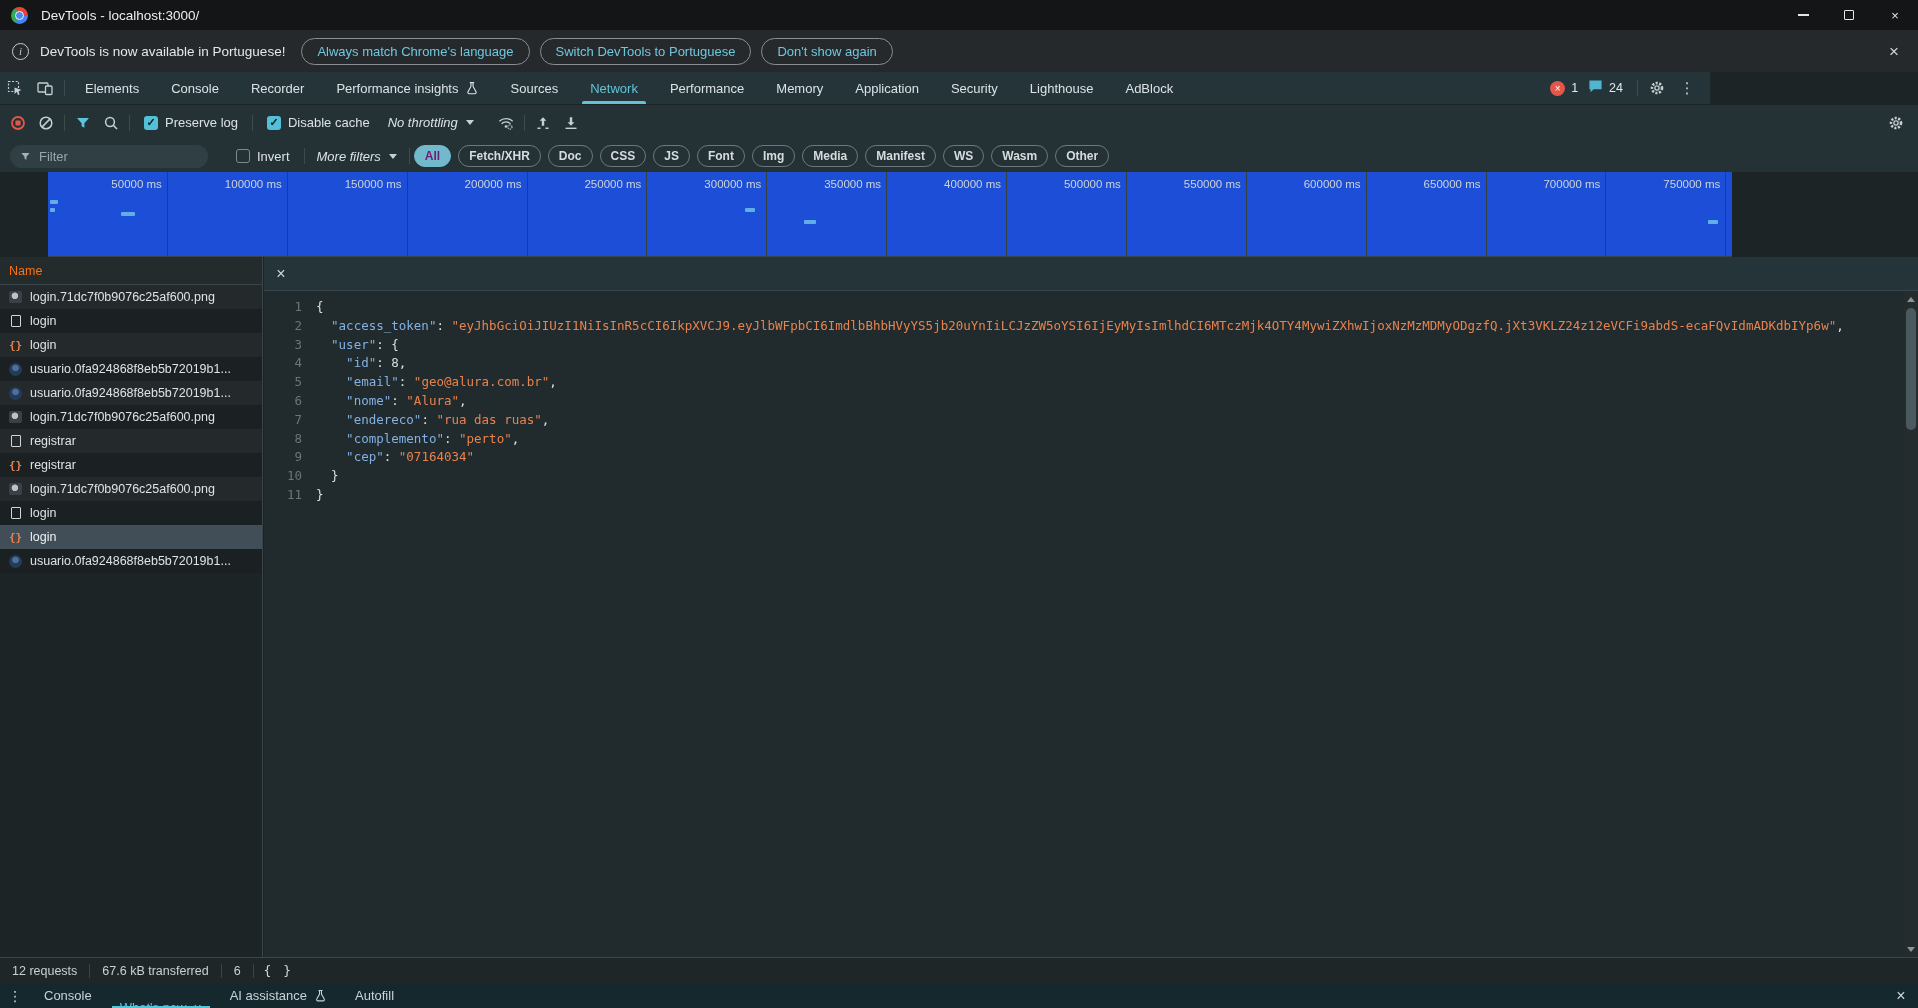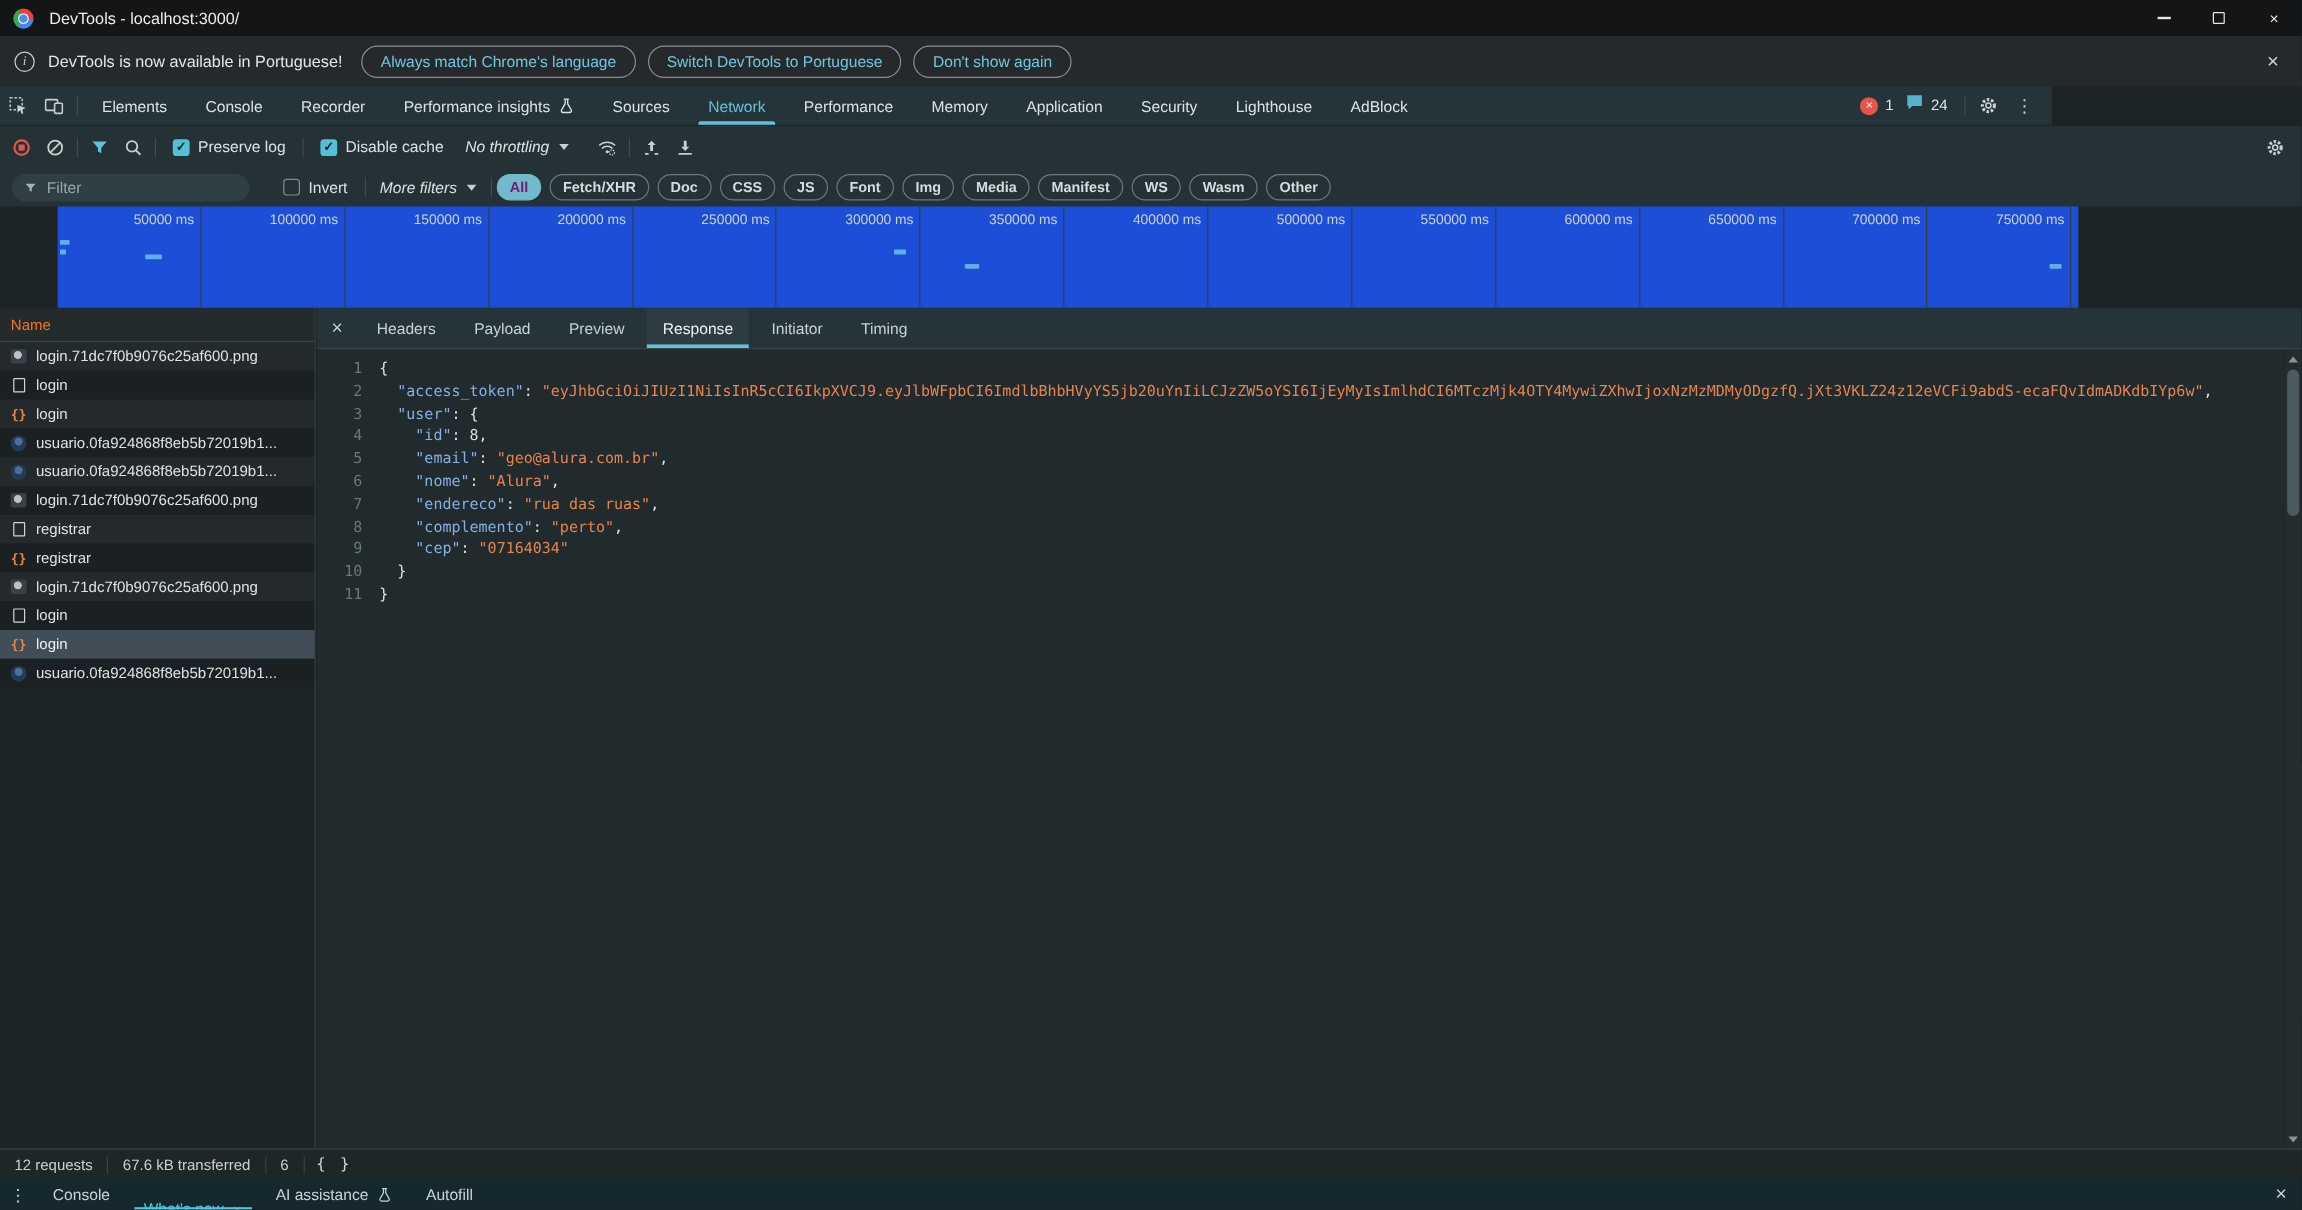--- a/index.html
+++ b/index.html
@@ -447,28 +447,20 @@
               <span class="ic-avatar"></span>
             </span>
             <span>usuario.0fa924868f8eb5b72019b1...</span>
           </div>
         </div>
     </div>
 
     <div id="respcol">
       <div id="resp-tabstrip">
         <div id="resp-close">×</div>
-        <div id="resp-tabs" style="display:flex;align-items:stretch;">
-            <div class="rtab">Headers</div>
-            <div class="rtab">Payload</div>
-            <div class="rtab">Preview</div>
-            <div class="rtab active">Response</div>
-            <div class="rtab">Initiator</div>
-            <div class="rtab">Timing</div>
-          </div>
       </div>
       <div id="code">
           <div class="cl"><span class="ln">1</span><span class="lc"><span class="t-p">{</span></span></div>
           <div class="cl"><span class="ln">2</span><span class="lc"><span class="t-p">  </span><span class="t-k">"access_token"</span><span class="t-p">: </span><span class="t-s">"eyJhbGciOiJIUzI1NiIsInR5cCI6IkpXVCJ9.eyJlbWFpbCI6ImdlbBhbHVyYS5jb20uYnIiLCJzZW5oYSI6IjEyMyIsImlhdCI6MTczMjk4OTY4MywiZXhwIjoxNzMzMDMyODgzfQ.jXt3VKLZ24z12eVCFi9abdS-ecaFQvIdmADKdbIYp6w"</span><span class="t-p">,</span></span></div>
           <div class="cl"><span class="ln">3</span><span class="lc"><span class="t-p">  </span><span class="t-k">"user"</span><span class="t-p">: {</span></span></div>
           <div class="cl"><span class="ln">4</span><span class="lc"><span class="t-p">    </span><span class="t-k">"id"</span><span class="t-p">: </span><span class="t-n">8</span><span class="t-p">,</span></span></div>
           <div class="cl"><span class="ln">5</span><span class="lc"><span class="t-p">    </span><span class="t-k">"email"</span><span class="t-p">: </span><span class="t-s">"geo@alura.com.br"</span><span class="t-p">,</span></span></div>
           <div class="cl"><span class="ln">6</span><span class="lc"><span class="t-p">    </span><span class="t-k">"nome"</span><span class="t-p">: </span><span class="t-s">"Alura"</span><span class="t-p">,</span></span></div>
           <div class="cl"><span class="ln">7</span><span class="lc"><span class="t-p">    </span><span class="t-k">"endereco"</span><span class="t-p">: </span><span class="t-s">"rua das ruas"</span><span class="t-p">,</span></span></div>
           <div class="cl"><span class="ln">8</span><span class="lc"><span class="t-p">    </span><span class="t-k">"complemento"</span><span class="t-p">: </span><span class="t-s">"perto"</span><span class="t-p">,</span></span></div>

